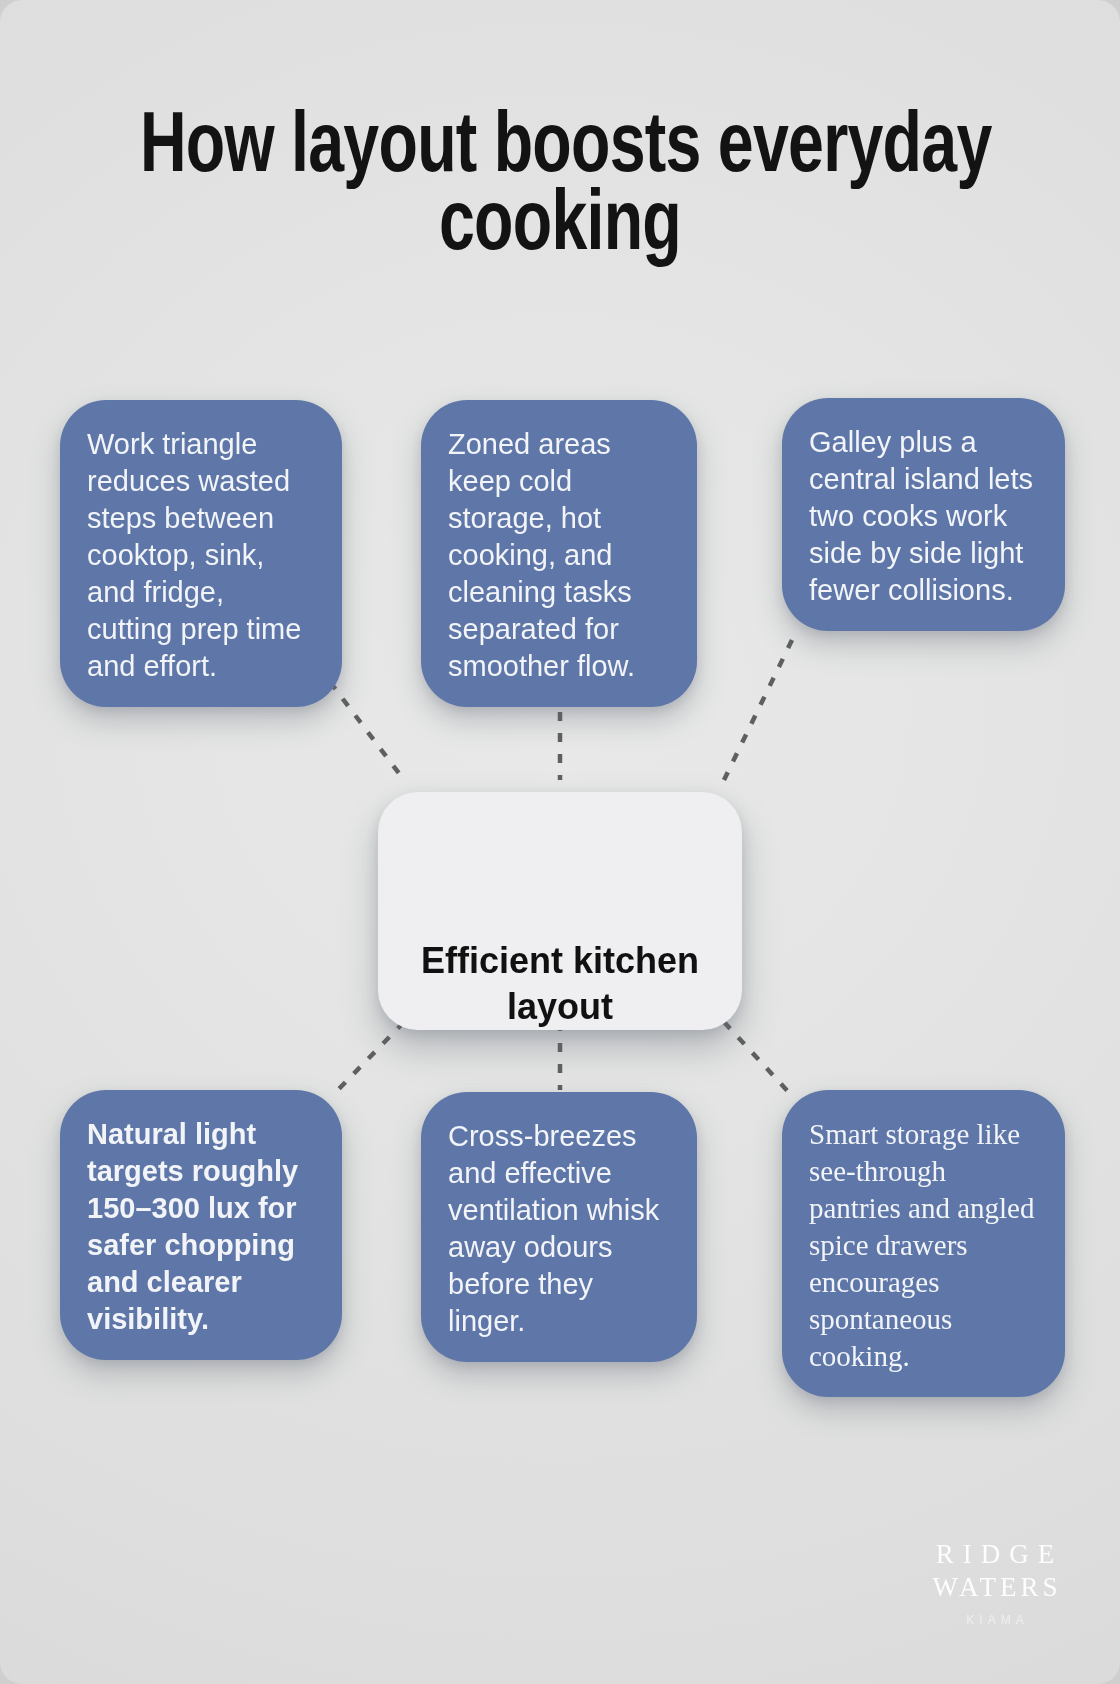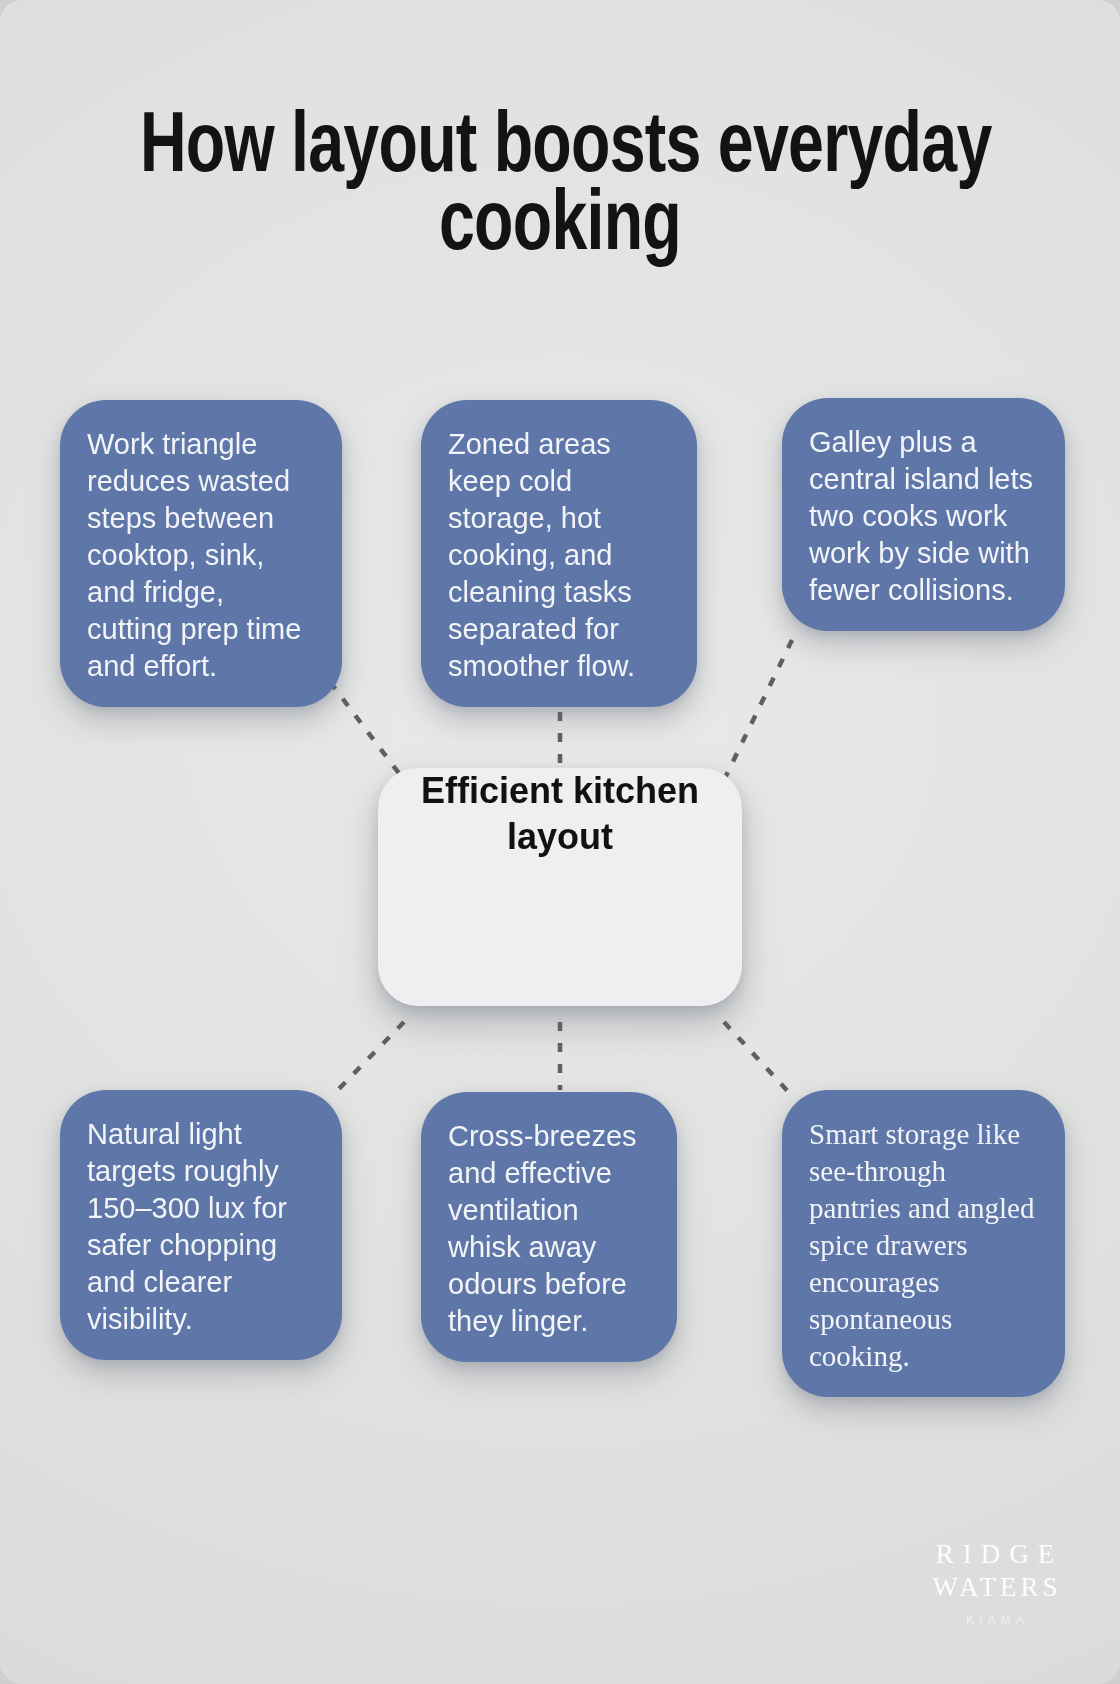--- a/index.html
+++ b/index.html
@@ -66,36 +66,36 @@
     line-height:37px;
     letter-spacing:0;
     border-radius:46px;
     padding:26px 27px 22px 27px;
     box-sizing:border-box;
     box-shadow:0 14px 28px rgba(104,110,122,0.35), 0 4px 10px rgba(104,110,122,0.18);
   }
   .pos-tl{left:60px;  top:400px;  width:282px;}
   .pos-tm{left:421px; top:400px;  width:276px;}
   .pos-tr{left:782px; top:398px;  width:283px;}
-  .pos-bl{left:60px;  top:1090px; width:282px;}
-  .pos-bm{left:421px; top:1092px; width:256px;}
+  .pos-bl{left:60px;  top:1090px; width:282px;font-weight:bold;}
+  .pos-bm{left:421px; top:1092px; width:276px;}
   .pos-br{left:782px; top:1090px; width:283px;font-family:Liberation Serif, serif;}
   
   .center-node{
     position:absolute;
     z-index:3;
-    left:378px; top:768px;
+    left:378px; top:792px;
     width:364px; height:238px;
     box-sizing:border-box;
     padding:0 28px;
     background:var(--center-fill);
     color:var(--center-text);
     border-radius:40px;
     display:flex;
-    align-items:flex-start;
+    align-items:flex-end;
     justify-content:center;
     text-align:center;
     font-size:36px;
     font-weight:700;
     line-height:46px;
     box-shadow:0 18px 34px rgba(102,108,120,0.38), 0 5px 12px rgba(102,108,120,0.20);
   }
   
   .logo{
     position:absolute;
@@ -146,21 +146,21 @@
     <line x1="724" y1="1022" x2="794" y2="1098"></line>
   </svg>
 
   <div class="node pos-tm">
     <span>Zoned areas keep cold storage, hot cooking, and cleaning tasks separated for smoother flow.</span>
   </div>
   <div class="node pos-tl">
     <span>Work triangle reduces wasted steps between cooktop, sink, and fridge, cutting prep time and effort.</span>
   </div>
   <div class="node pos-tr">
-    <span>Galley plus a central island lets two cooks work work by side with fewer collisions.</span>
+    <span>Galley plus a central island lets two cooks work side by side light fewer collisions.</span>
   </div>
   <div class="node pos-bl">
     <span>Natural light targets roughly 150–300 lux for safer chopping and clearer visibility.</span>
   </div>
   <div class="node pos-bm">
     <span>Cross-breezes and effective ventilation whisk away odours before they linger.</span>
   </div>
   <div class="node pos-br">
     <span>Smart storage like see-through pantries and angled spice drawers encourages spontaneous cooking.</span>
   </div>

